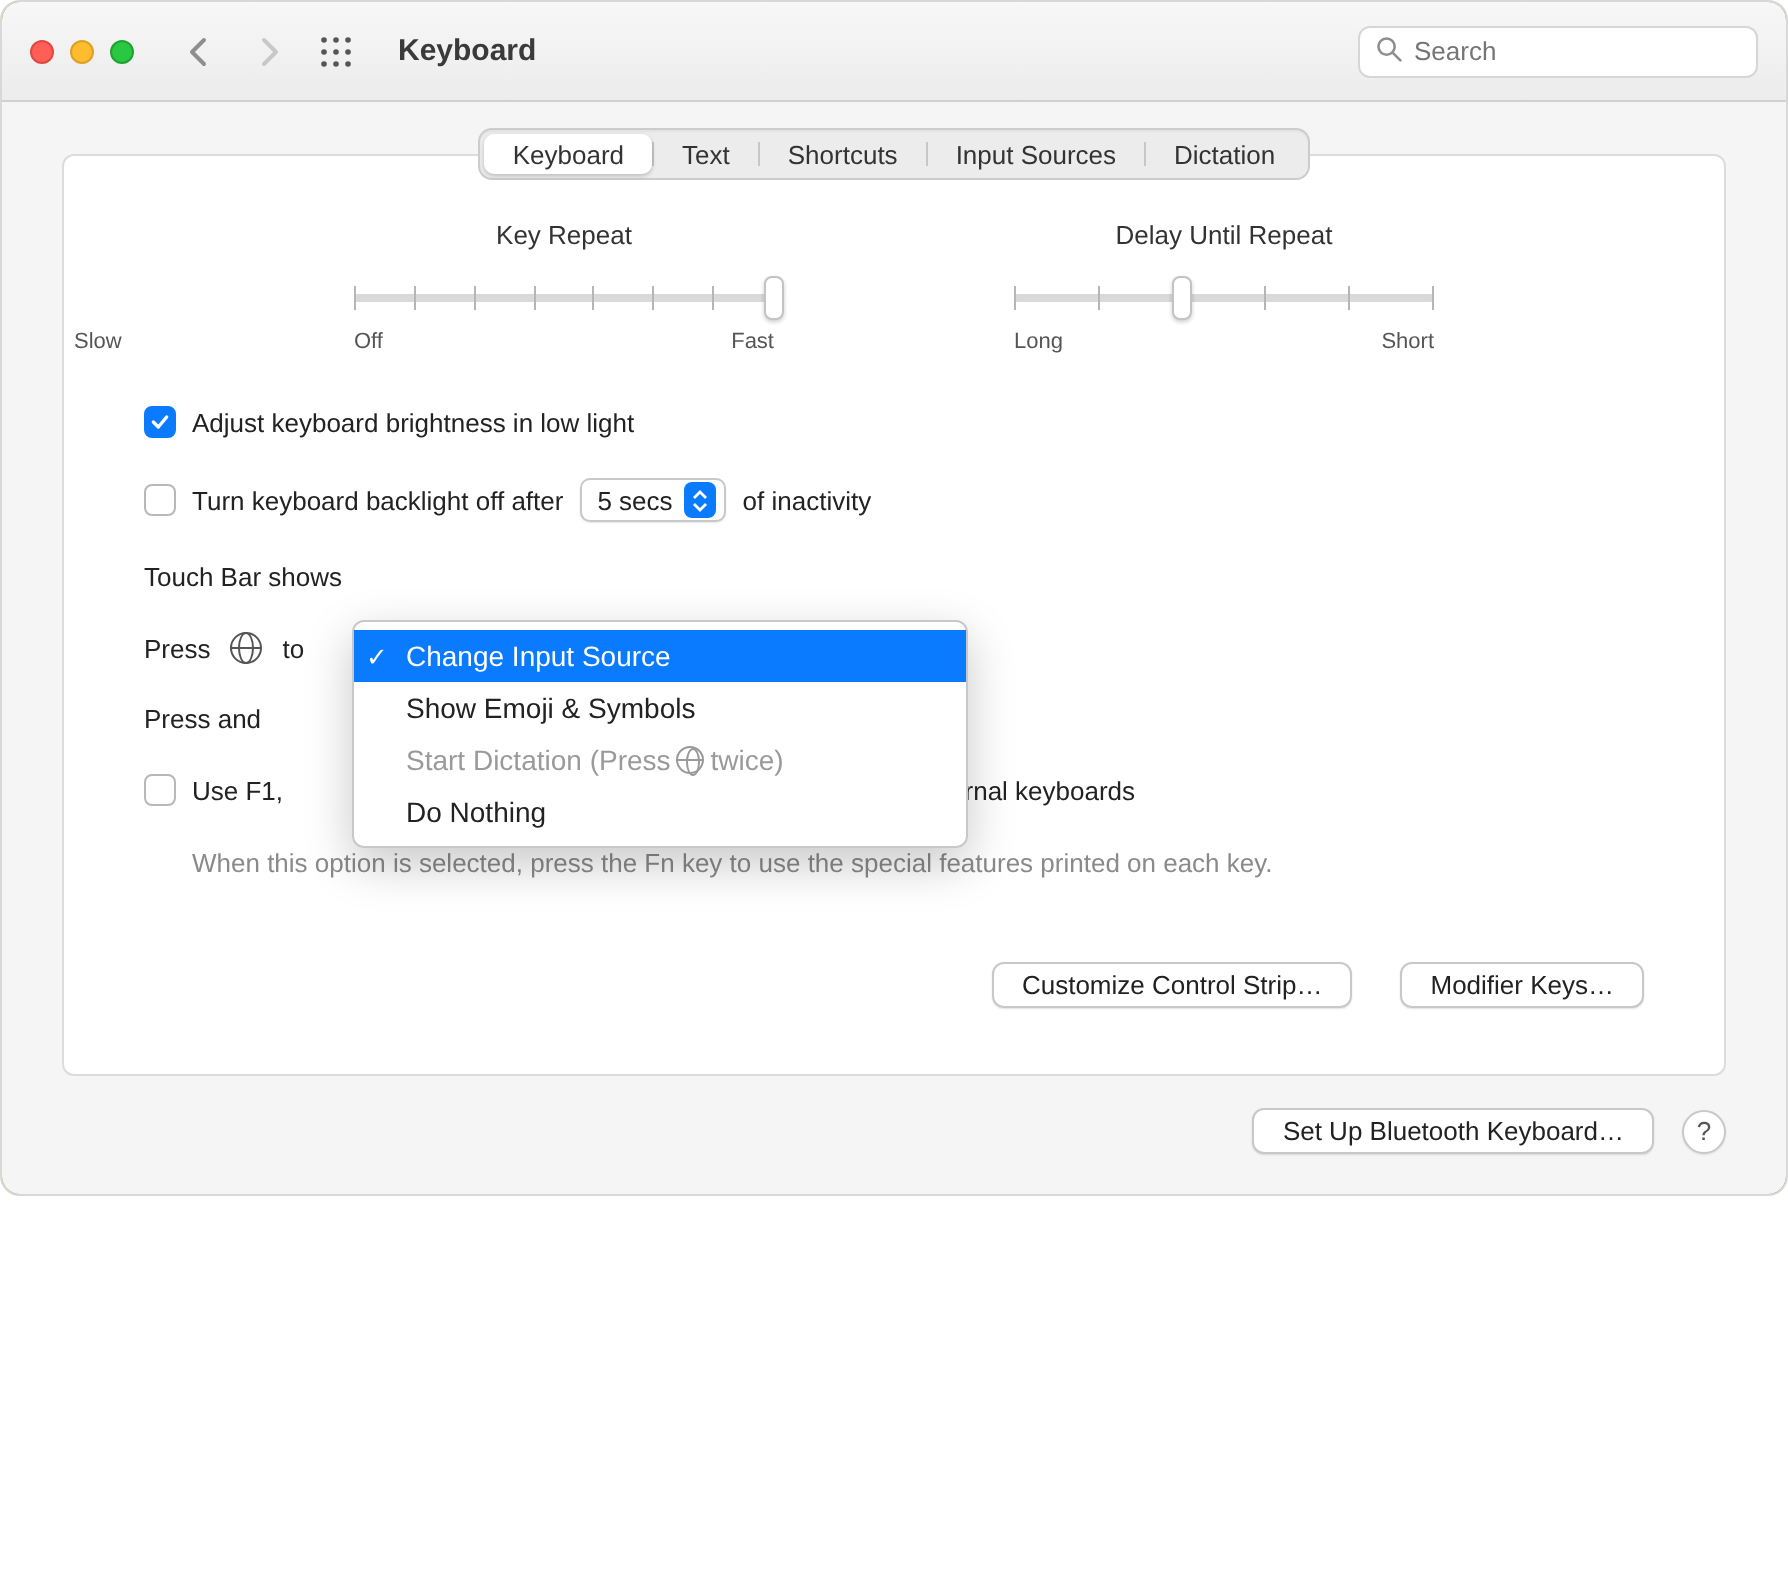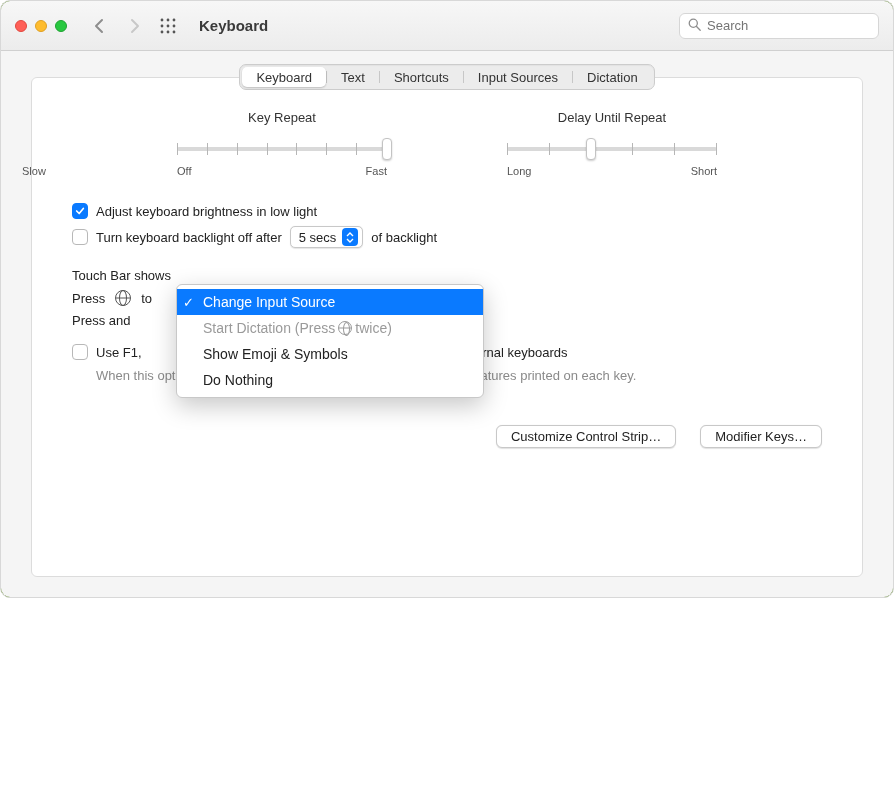--- a/index.html
+++ b/index.html
@@ -32,21 +32,21 @@
   .slider-block { display: flex; flex-direction: column; align-items: center; }
   .slider-title { font-size: 13px; color: #333; margin-bottom: 12px; }
   .slider { width: 210px; position: relative; height: 24px;}
   .slider .track { position: absolute; top: 10px; left: 0; right: 0; height: 4px; background: #d9d9d9; border-radius: 2px;}
   .slider .ticks { position: absolute; top: 6px; left: 0; right: 0; display: flex; justify-content: space-between;}
   .slider .tick { width: 1px; height: 12px; background: #b6b6b6;}
   .slider .knob { position: absolute; top: 1px; width: 10px; height: 22px; background: #fff; border: 1px solid #c3c3c3; border-radius: 4px; box-shadow: 0 1px 2px rgba(0,0,0,.2); transform: translateX(-50%);}
   .slider-labels { width: 210px; display: flex; justify-content: space-between; font-size: 11px; color: #555; margin-top: 4px;}
   .slider-labels.three span:nth-child(1){ text-align:left } .slider-labels.three span:nth-child(2){ margin-left:-170px;}
 
-  .row { display: flex; align-items: center; gap: 8px; margin: 7px 0; }
+  .row { display: flex; align-items: center; gap: 8px; margin: 20px 0; }
   .check { width: 16px; height: 16px; border-radius: 4px; border: 1px solid #b8b8b8; background: #fff; display: inline-flex; align-items: center; justify-content: center; flex-shrink: 0;}
   .check.checked { background: #0a7aff; border-color: #0a7aff; }
   .check.checked svg { display: block; }
   .check svg { display: none; }
   .label { font-size: 13px; color: #222; }
   .suffix { font-size: 13px; color: #222; }
 
   .popup { display: inline-flex; align-items: center; background: #fff; border: 1px solid #c8c8c8; border-radius: 5px; height: 22px; padding: 0 4px 0 8px; font-size: 13px; color: #222; box-shadow: 0 0.5px 1px rgba(0,0,0,.1); position: relative;}
   .popup .arrows { width: 16px; height: 18px; margin-left: 6px; background: #0a7aff; border-radius: 4px; display: flex; flex-direction: column; align-items: center; justify-content: center; gap: 1px;}
   .popup .arrows svg { display:block; }
@@ -152,21 +152,21 @@
                 <div class="tick"></div>
                 <div class="tick"></div>
                 <div class="tick"></div>
                 <div class="tick"></div>
                 <div class="tick"></div>
               </div>
             <div class="knob" id="kr-knob" style="left: 100%;"></div>
           </div>
           <div class="slider-labels three" style="position:relative;">
             <span>Off</span>
-            <span style="position:absolute; left:15px;">Slow</span>
+            <span style="position:absolute; left:30px;">Slow</span>
             <span>Fast</span>
           </div>
         </div>
         <div class="slider-block">
           <div class="slider-title">Delay Until Repeat</div>
           <div class="slider">
             <div class="track"></div>
             <div class="ticks" id="dl-ticks">
                 <div class="tick"></div>
                 <div class="tick"></div>
@@ -202,46 +202,46 @@
           <span>5 secs</span>
           <span class="arrows">
             <svg width="8" height="5" viewBox="0 0 8 5">
                 <path d="M1 4 L4 1 L7 4" fill="none" stroke="#fff" stroke-width="1.4"></path>
               </svg>
             <svg width="8" height="5" viewBox="0 0 8 5">
                 <path d="M1 1 L4 4 L7 1" fill="none" stroke="#fff" stroke-width="1.4"></path>
               </svg>
           </span>
         </span>
-        <span class="suffix">of backlight</span>
+        <span class="suffix">of inactivity</span>
       </div>
 
       <div class="row" style="margin-top:20px;">
         <span class="label">Touch Bar shows</span>
       </div>
 
       <div class="row" style="position:relative;">
         <span class="label">Press</span>
         <span class="globe-icon"></span>
         <span class="label">to</span>
 
         <div class="menu" style="left:104px; top:-6px;">
           <div class="menu-item selected">
             <span class="checkmark">✓</span>
             <span>Change Input Source</span>
           </div>
+          <div class="menu-item">
+            <span>Show Emoji &amp; Symbols</span>
+          </div>
           <div class="menu-item disabled">
             <span>Start Dictation (Press</span>
             <span class="globe-inline"></span>
             <span>twice)</span>
           </div>
           <div class="menu-item">
-            <span>Show Emoji &amp; Symbols</span>
-          </div>
-          <div class="menu-item">
             <span>Do Nothing</span>
           </div>
         </div>
       </div>
 
       <div class="row">
         <span class="label">Press and</span>
       </div>
 
       <div class="row" style="margin-top:16px;">
@@ -253,15 +253,19 @@
       </div>
       <div class="desc">When this option is selected, press the Fn key to use the special features printed on each key.</div>
 
       <div class="bottom-row">
         <div class="button">Customize Control Strip…</div>
         <div class="button">Modifier Keys…</div>
       </div>
 
     </div>
 
+    <div class="footer" style="padding:16px 0 0 0;">
+      <div class="button">Set Up Bluetooth Keyboard…</div>
+      <div class="help">?</div>
+    </div>
   </div>
 
 </div>
 
 </body></html>

